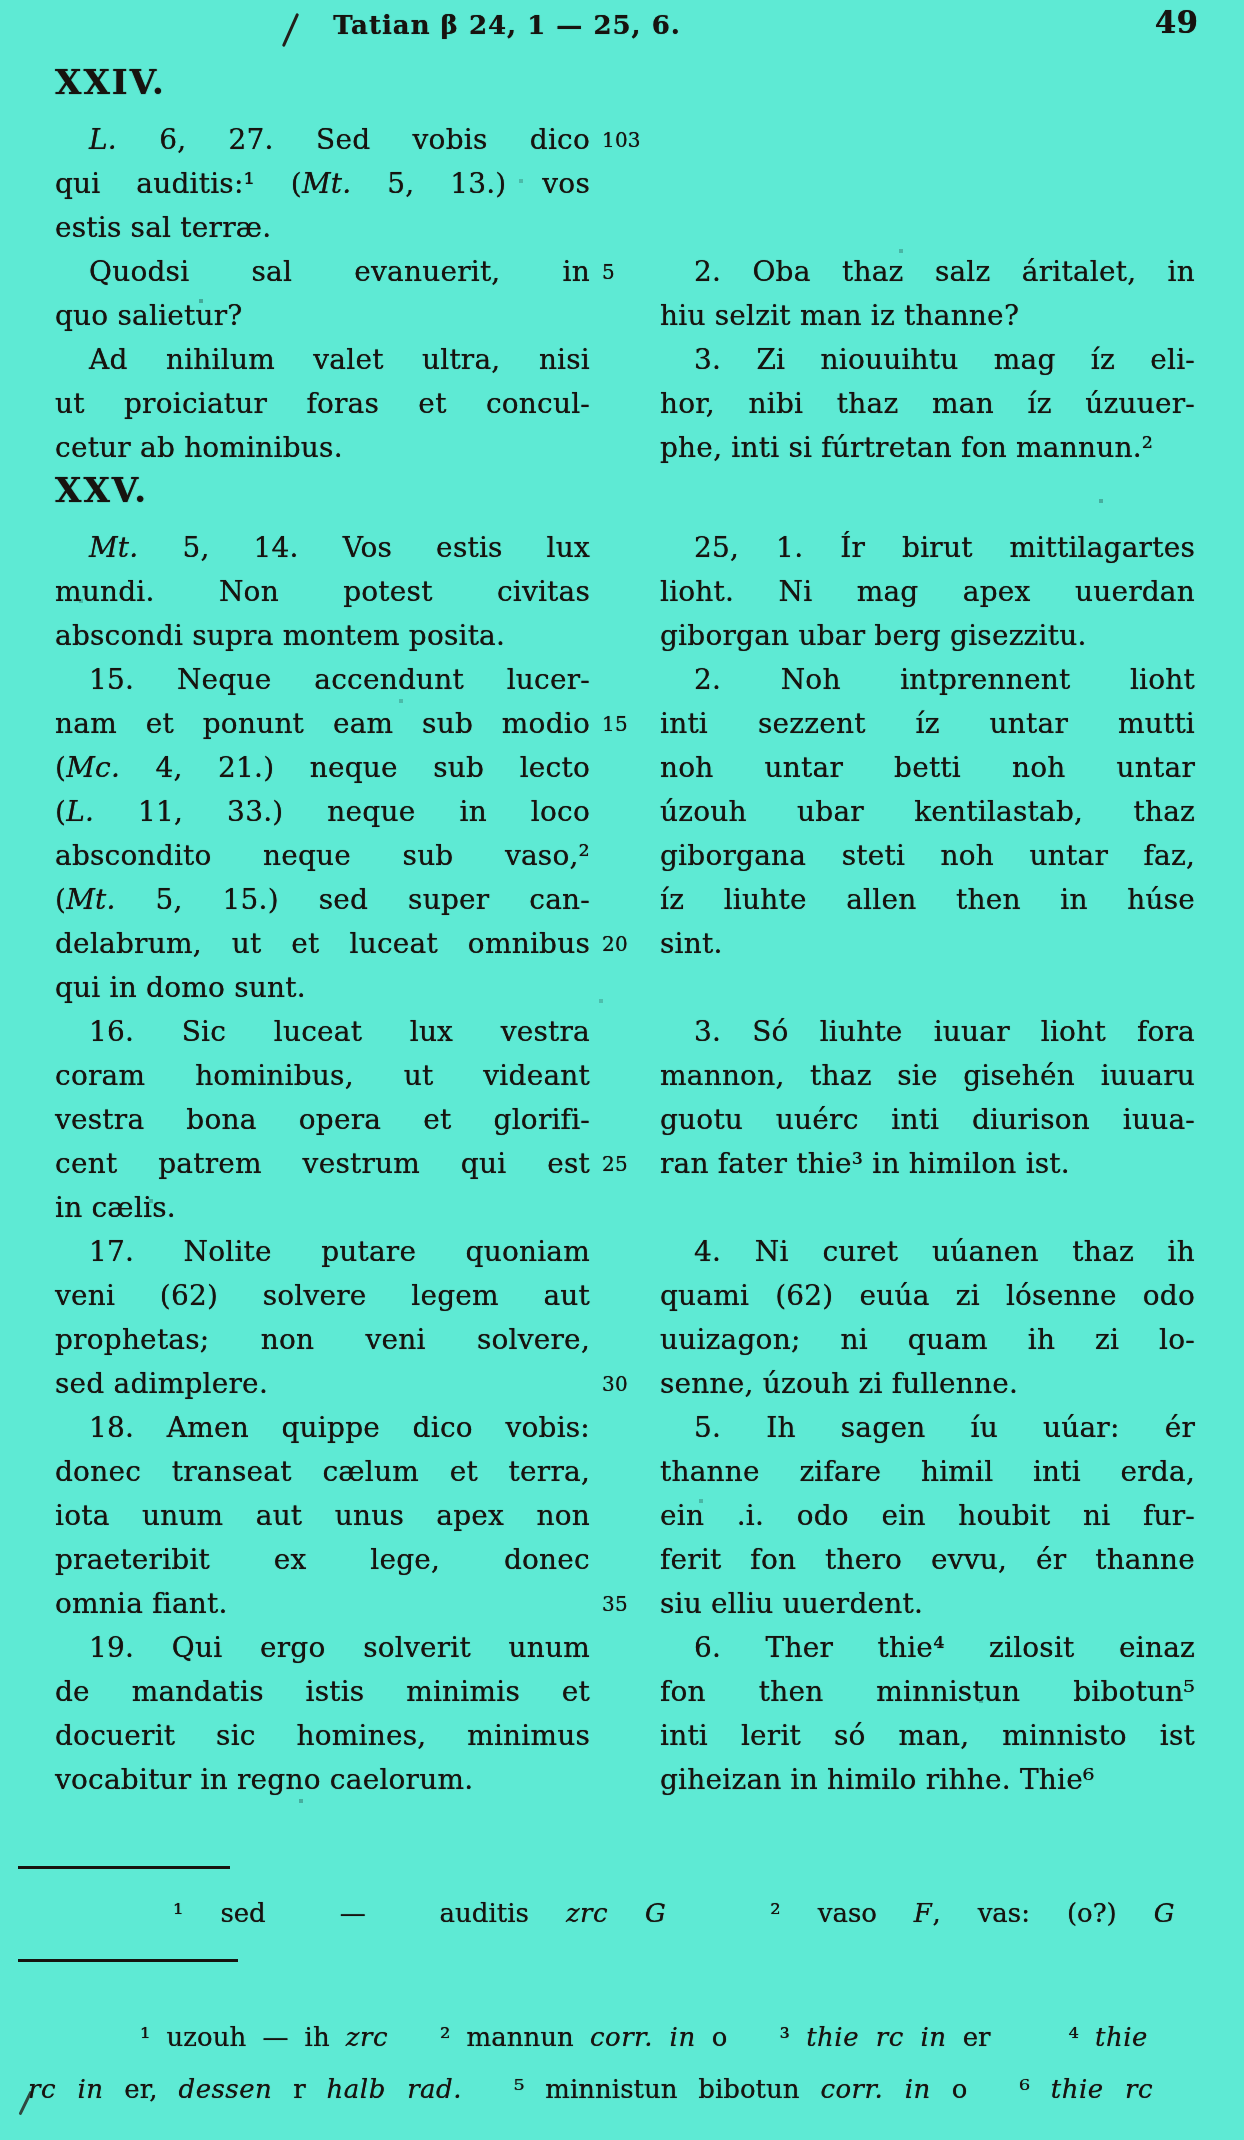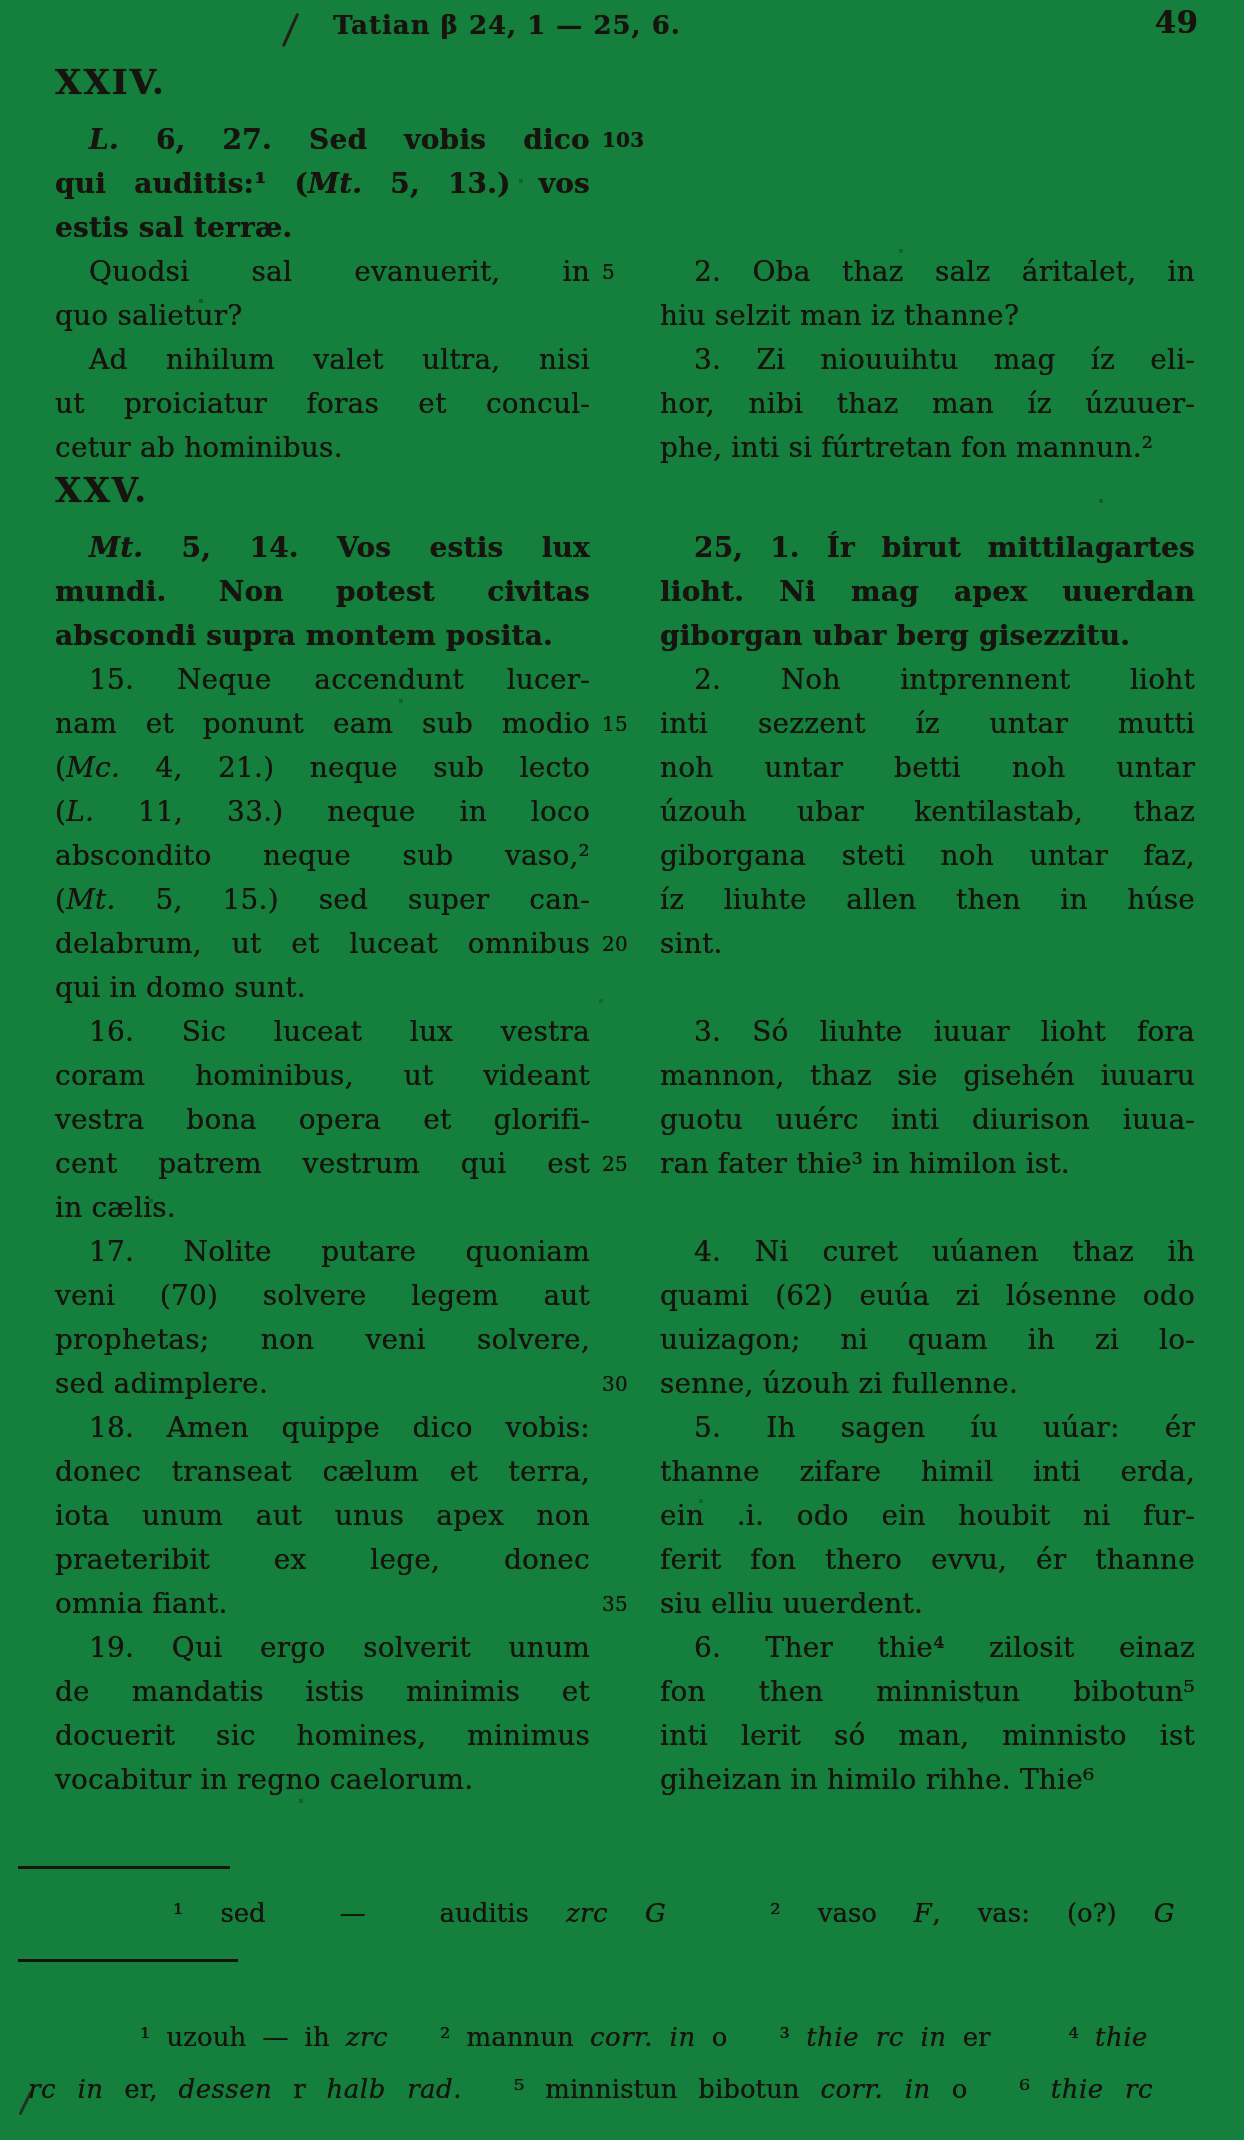--- a/index.html
+++ b/index.html
@@ -1,21 +1,21 @@
 <!DOCTYPE html>
 <html><head>
 <meta charset="utf-8">
 <style>
   html,body { margin:0; padding:0; }
   body { background:#e8e6e0; }
   .page {
     position:relative;
     width:1244px; height:2140px;
     margin:0 auto;
-    background:#15803d;
+    background:#5eead4;
     color:#17130f;
     font-family:"DejaVu Serif","Liberation Serif",serif;
     overflow:hidden;
     text-shadow:0 0 0.7px rgba(23,19,15,0.85);
   }
   
   .running-title {
     position:absolute; top:10px; left:0; right:230px;
     text-align:center; font-size:26px; font-weight:bold;
     letter-spacing:1px;
@@ -24,21 +24,21 @@
     position:absolute; top:4px; right:46px;
     font-size:31px; font-weight:bold;
   }
   
   .content { position:absolute; top:62px; left:55px; width:1140px; }
   .section-heading {
     text-align:left; font-size:34px; font-weight:bold;
     letter-spacing:2px; margin:0 60px 16px 0;
     text-shadow:0 0 1.1px rgba(23,19,15,0.9);
   }
-  .section-heading + .pair { margin-top:14px;font-weight:bold; }
+  .section-heading + .pair { margin-top:14px; }
   .section-heading:not(:first-child) { }
   .pair { display:grid; grid-template-columns:535px 70px 535px; }
   .col { font-size:28px; }
   .line {
     position:relative; height:44px; line-height:44px;
     text-align:justify; text-align-last:justify;
     letter-spacing:0.2px;
   }
   .line.first { text-indent:34px; }
   .line.last { text-align-last:left; }
@@ -169,21 +169,21 @@
         <div class="col ohg">
           <div class="line first">3.  Só  liuhte iuuar  lioht fora</div>
           <div class="line">mannon, thaz sie gisehén iuuaru</div>
           <div class="line">guotu  uuérc  inti  diurison  iuua-</div>
           <div class="line last">ran fater  thie³  in  himilon  ist.</div>
         </div>
       </div>
       <div class="pair">
         <div class="col latin">
           <div class="line first">17.  Nolite  putare  quoniam</div>
-          <div class="line">veni  (70)  solvere  legem  aut</div>
+          <div class="line">veni  (62)  solvere  legem  aut</div>
           <div class="line">prophetas;  non  veni  solvere,</div>
           <div class="line last">sed adimplere.<span class="lineno">30</span></div>
         </div>
         <div class="gutter"></div>
         <div class="col ohg">
           <div class="line first">4.  Ni  curet  uúanen  thaz  ih</div>
           <div class="line">quami (62) euúa zi lósenne odo</div>
           <div class="line">uuizagon;  ni  quam  ih  zi  lo-</div>
           <div class="line last">senne, úzouh zi fullenne.</div>
         </div>

